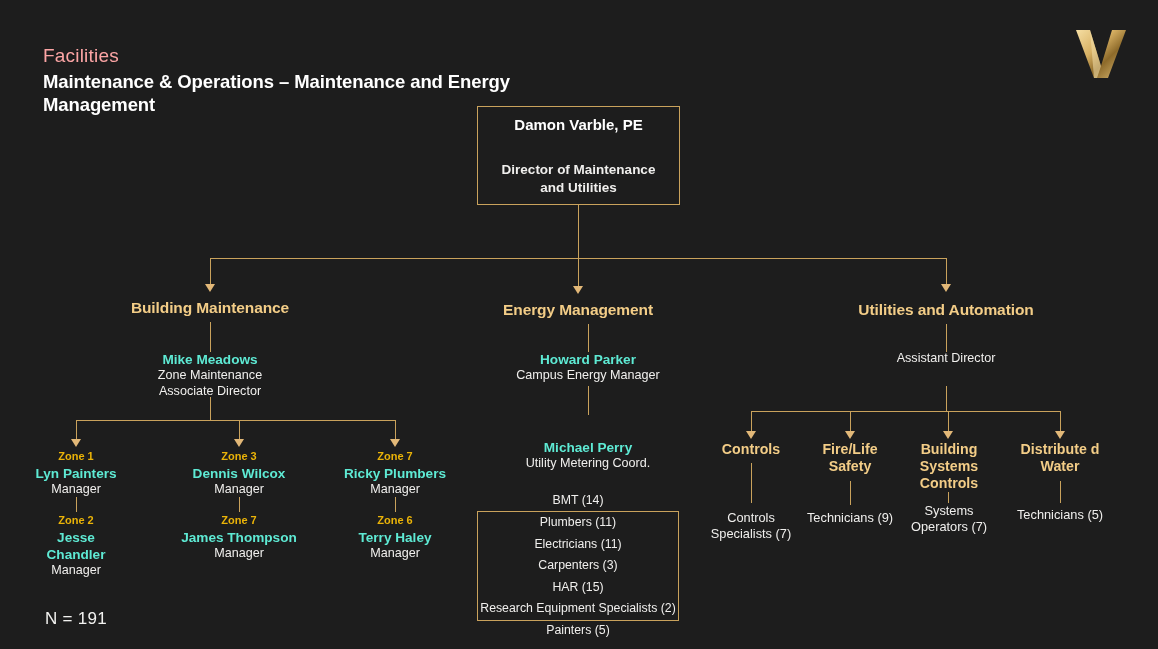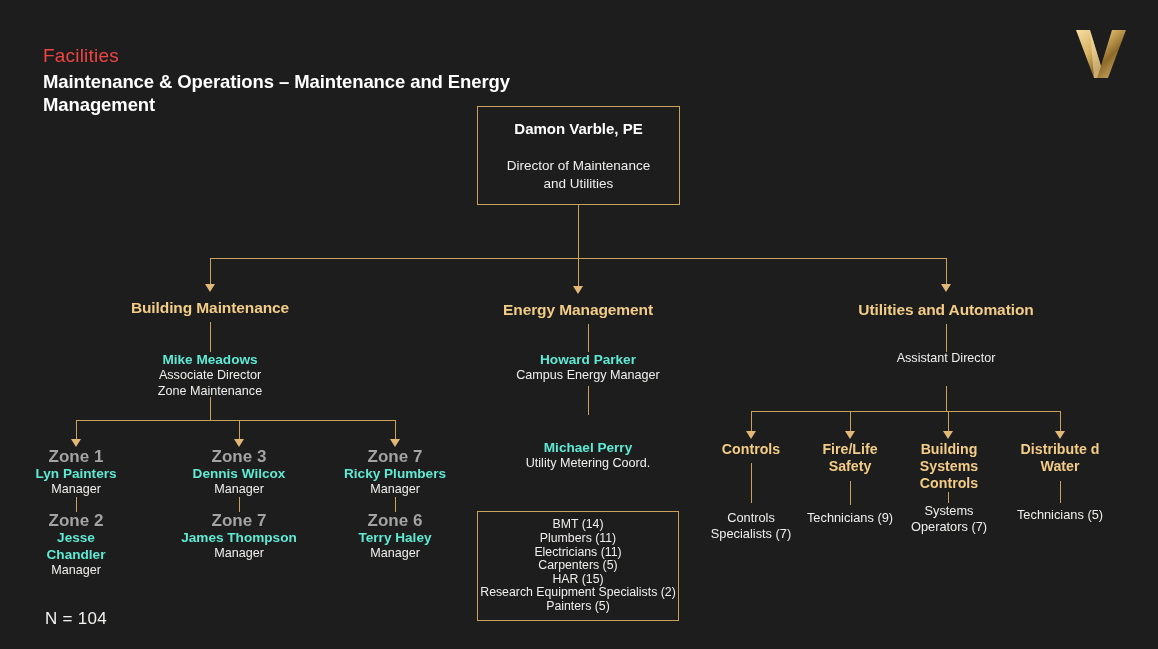--- a/index.html
+++ b/index.html
@@ -16,21 +16,21 @@
     font-family: "Liberation Sans", sans-serif;
     -webkit-font-smoothing: antialiased;
   }
 
   
   .hdr-eyebrow {
     position: absolute;
     left: 43px;
     top: 45px;
     font-size: 19px;
-    color: #ef4444;
+    color: #fca5a5;
     letter-spacing: 0.2px;
   }
   .hdr-title {
     position: absolute;
     left: 43px;
     top: 70px;
     width: 570px;
     font-size: 18.5px;
     font-weight: bold;
     color: #ffffff;
@@ -46,20 +46,21 @@
     width: 70px;
     height: 62px;
   }
 
   
   .box {
     position: absolute;
     border: 1px solid #c9a25c;
     box-sizing: border-box;
     background: transparent;
+    gap: 8px;
   }
   .box-director {
     left: 477px;
     top: 106px;
     width: 203px;
     height: 99px;
     display: flex;
     flex-direction: column;
     align-items: center;
     justify-content: center;
@@ -69,20 +70,21 @@
     font-weight: bold;
     color: #ffffff;
     line-height: 20px;
   }
   .box-director .ttl {
     font-size: 13.5px;
     color: #f0efed;
     line-height: 18px;
     text-align: center;
     margin-top: 18px;
+    font-weight: bold;
   }
 
   .box-staff {
     left: 477px;
     top: 511px;
     width: 202px;
     height: 110px;
     display: flex;
     flex-direction: column;
     align-items: center;
@@ -145,23 +147,23 @@
     font-size: 12.6px;
     color: #f0efed;
     line-height: 15.5px;
   }
   .role-line {
     font-size: 12.8px;
     color: #f0efed;
     line-height: 15.5px;
   }
   .zone-label {
-    font-size: 17px;
-    font-weight: bold;
-    color: #a3a3a3;
+    font-size: 11px;
+    font-weight: bold;
+    color: #eab308;
     line-height: 17px;
   }
 
   .n-total {
     position: absolute;
     left: 45px;
     top: 609px;
     font-size: 17px;
     color: #f2f2f0;
     letter-spacing: 0.3px;
@@ -206,22 +208,22 @@
   <div class="vline" style="left:578px; top:258px; height:28px;"></div>
   <div class="arrow" style="left:573px; top:286px;"></div>
   <div class="vline" style="left:946px; top:258px; height:26px;"></div>
   <div class="arrow" style="left:941px; top:284px;"></div>
 
   <div class="node sec-head" style="left:85px; top:298px; width:250px;">Building Maintenance</div>
   <div class="vline" style="left:210px; top:322px; height:30px;"></div>
 
   <div class="node" style="left:100px; top:351px; width:220px;">
     <div class="person-name">Mike Meadows</div>
+    <div class="person-title">Zone Maintenance</div>
     <div class="person-title">Associate Director</div>
-    <div class="person-title">Zone Maintenance</div>
   </div>
 
   <div class="vline" style="left:210px; top:397px; height:23px;"></div>
   <div class="hline" style="left:76px; top:420px; width:320px;"></div>
   <div class="vline" style="left:76px; top:420px; height:19px;"></div>
   <div class="arrow" style="left:71px; top:439px;"></div>
   <div class="vline" style="left:239px; top:420px; height:19px;"></div>
   <div class="arrow" style="left:234px; top:439px;"></div>
   <div class="vline" style="left:395px; top:420px; height:19px;"></div>
   <div class="arrow" style="left:390px; top:439px;"></div>
@@ -273,21 +275,21 @@
   <div class="vline" style="left:588px; top:386px; height:29px;"></div>
   <div class="node" style="left:468px; top:439px; width:240px;">
     <div class="person-name">Michael Perry</div>
     <div class="person-title">Utility Metering Coord.</div>
   </div>
 
   <div class="box box-staff">
     <div class="line">BMT (14)</div>
     <div class="line">Plumbers (11)</div>
     <div class="line">Electricians (11)</div>
-    <div class="line">Carpenters (5)</div>
+    <div class="line">Carpenters (3)</div>
     <div class="line">HAR (15)</div>
     <div class="line">Research Equipment Specialists (2)</div>
     <div class="line">Painters (5)</div>
   </div>
 
   <div class="node sec-head" style="left:821px; top:300px; width:250px;">Utilities and Automation</div>
   <div class="vline" style="left:946px; top:324px; height:28px;"></div>
 
   <div class="node" style="left:846px; top:351px; width:200px;">
     <div class="person-title">Assistant Director</div>
@@ -323,15 +325,15 @@
     <div class="role-line">Systems</div>
     <div class="role-line">Operators (7)</div>
   </div>
 
   <div class="node sub-head" style="left:1016px; top:441px; width:88px;">Distribute d Water</div>
   <div class="vline" style="left:1060px; top:481px; height:22px;"></div>
   <div class="node" style="left:1000px; top:507px; width:120px;">
     <div class="role-line">Technicians (5)</div>
   </div>
 
-  <div class="n-total">N = 104</div>
+  <div class="n-total">N = 191</div>
 
 </div>
 
 </body></html>

